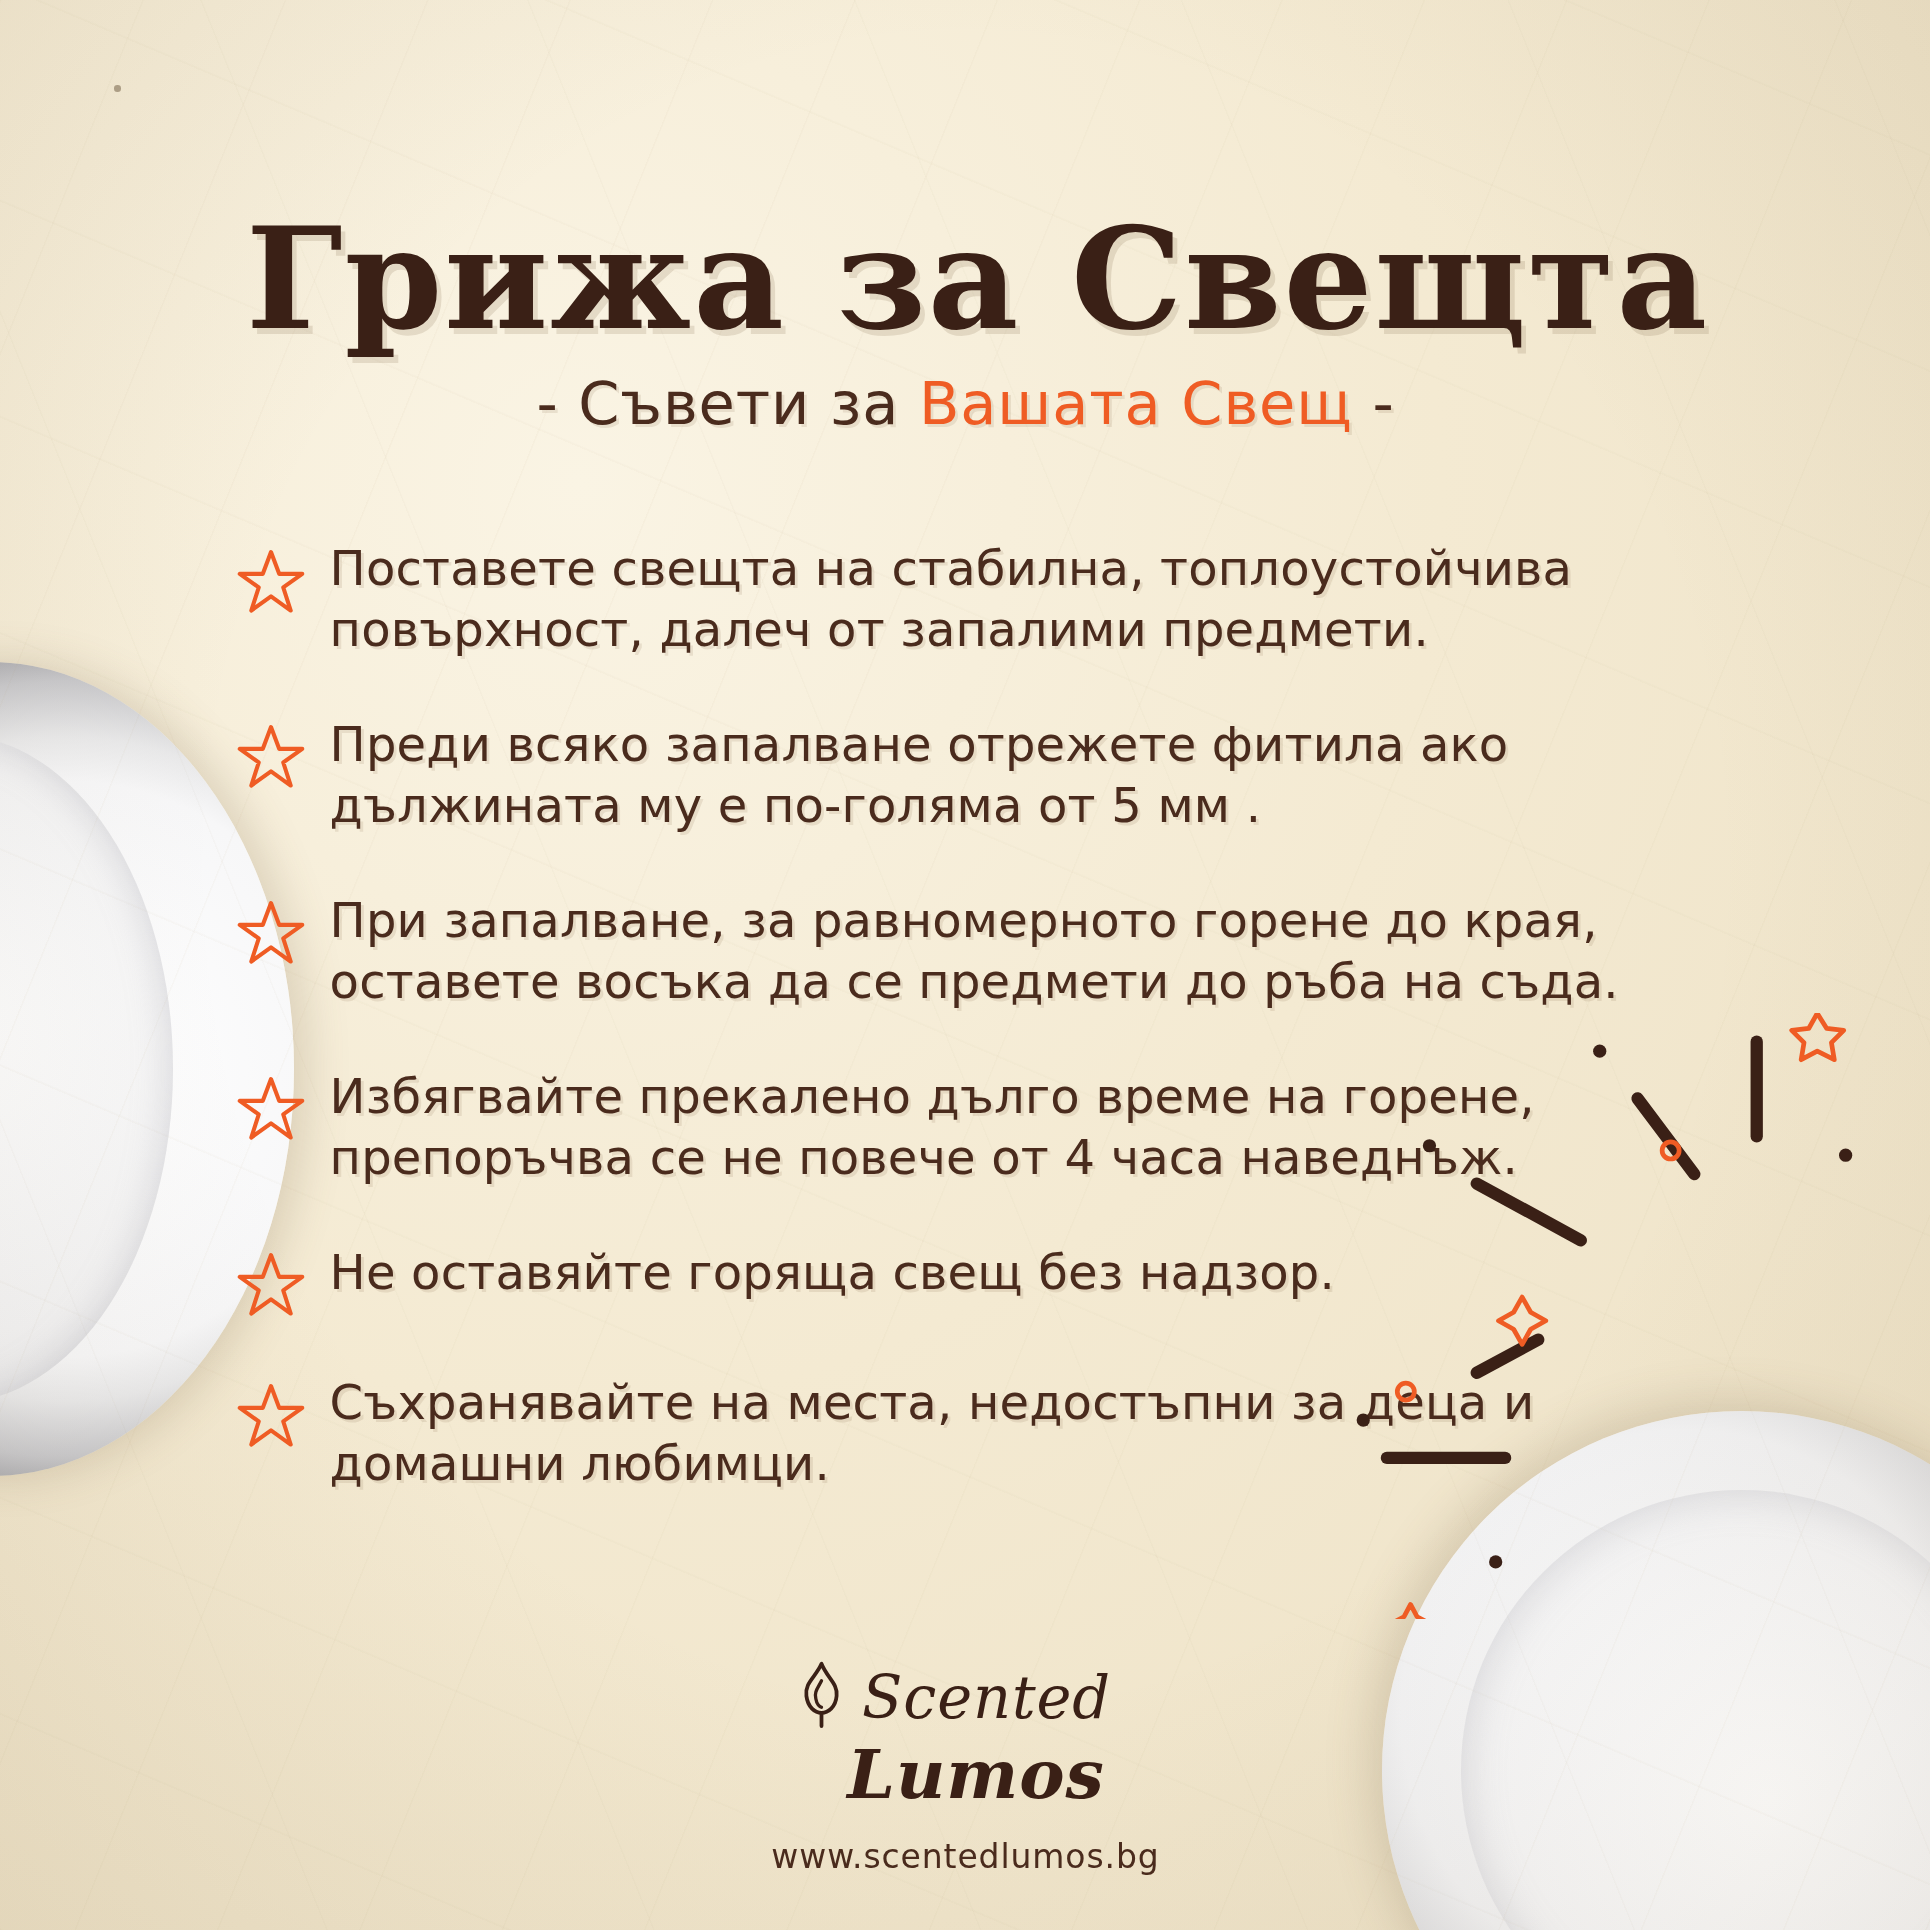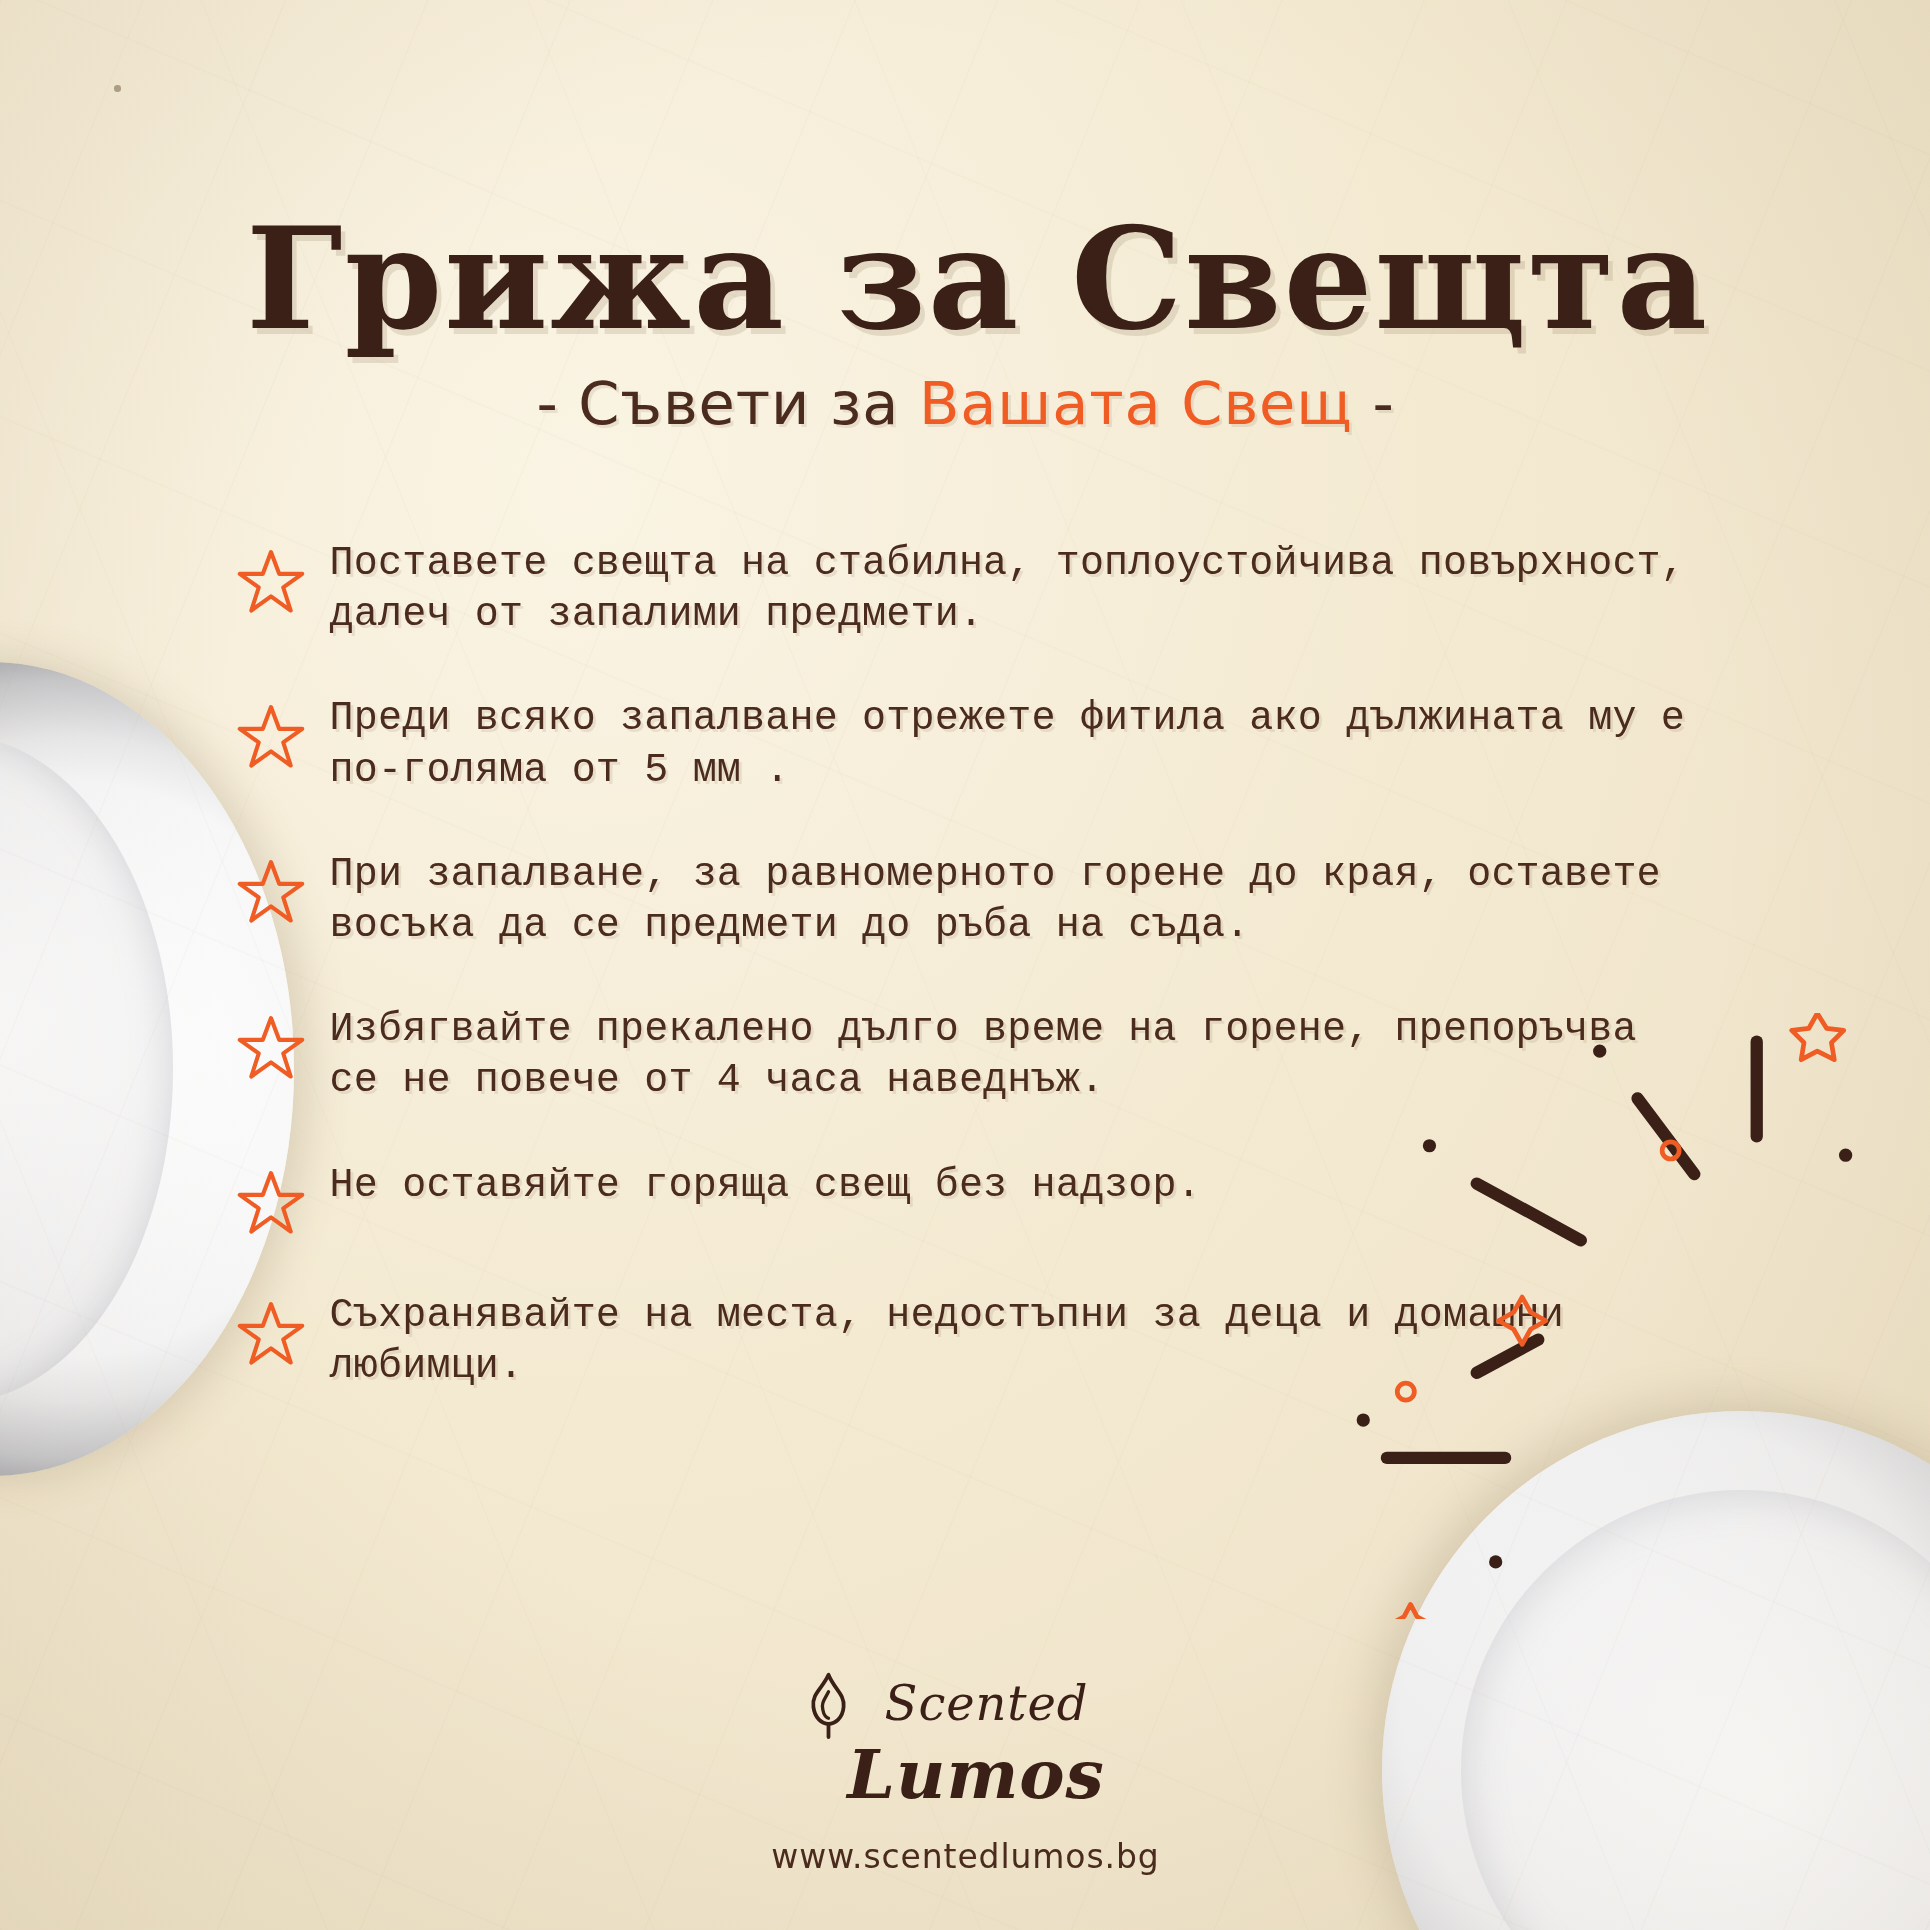--- a/index.html
+++ b/index.html
@@ -131,26 +131,25 @@
   }
   .star {
     flex: 0 0 auto;
     width: 68px;
     height: 68px;
     margin-top: 9.5px;
     margin-right: 24.6px;
   }
   .star svg { display: block; }
   .tip-text {
-    font-size: 40px;
+    font-size: 48px;
     line-height: 1.28;
     color: #4a2b1d;
     text-shadow: 2.8px 2.8px 0 rgba(120,95,62,0.13);
     letter-spacing: 0.2px;
-    font-family: Liberation Mono, monospace;
   }
 
   
   .doodles {
     position: absolute;
     right: 57px;
     bottom: 312px;
     width: 681px;
     height: 606px;
     pointer-events: none;
@@ -164,21 +163,21 @@
     width: 100%;
     text-align: center;
   }
   .brand-mark {
     display: inline-block;
     position: relative;
     color: #3a2016;
     font-family: "DejaVu Serif", serif;
   }
   .brand-scented {
-    font-size: 48px;
+    font-size: 59px;
     font-style: italic;
     letter-spacing: 0.9px;
     display: block;
     margin-left: 42px;
     line-height: 1;
   }
   .brand-lumos {
     font-size: 68px;
     font-style: italic;
     font-weight: 700;

